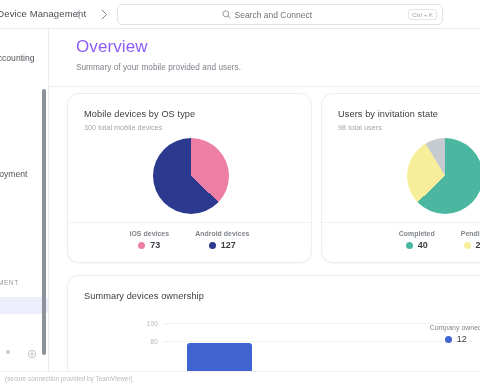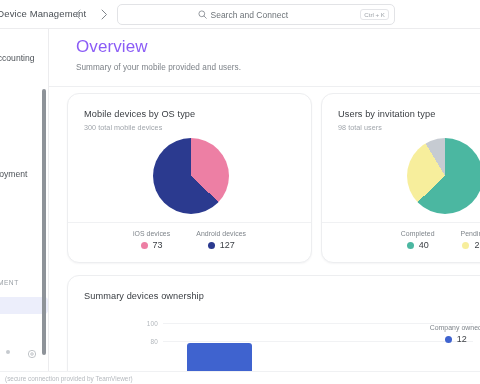--- a/index.html
+++ b/index.html
@@ -60,21 +60,21 @@
     width: 15px; height: 16px;
     display: flex; align-items: center; justify-content: center;
     cursor: pointer;
   }
   .nav-arrow svg { display: block; }
 
   .search-wrap {
     position: absolute;
     left: 117px;
     top: 4px;
-    width: 278px;
+    width: 326px;
     height: 21px;
     border: 1px solid #e2e3e6;
     border-radius: 5px;
     background: #fff;
     display: flex;
     align-items: center;
     justify-content: center;
     position: absolute;
   }
 
@@ -268,20 +268,21 @@
     width: 100%;
     display: flex;
     justify-content: center;
     gap: 26px;
   }
   .legend-item {
     display: flex;
     flex-direction: column;
     align-items: center;
     cursor: pointer;
+    font-weight: bold;
   }
   .legend-label {
     font-size: 6.9px;
     color: #7e848a;
     letter-spacing: .05px;
     white-space: nowrap;
   }
   .legend-val-row {
     display: flex;
     align-items: center;
@@ -434,21 +435,21 @@
           <span class="legend-label">Android devices</span>
           <span class="legend-val-row">
             <span class="legend-dot" id="dot-android" style="background: rgb(43, 58, 143);"></span>
             <span class="legend-val">127</span>
           </span>
         </div>
       </div>
     </div>
 
     <div class="card" id="card-users">
-      <div class="card-title">Users by invitation type</div>
+      <div class="card-title">Users by invitation state</div>
       <div class="card-sub">98 total users</div>
 
       <div class="pie" id="pie-users" style="background: conic-gradient(rgb(75, 183, 161) 6deg, rgb(75, 183, 161) 226.408deg, rgb(247, 238, 156) 226.408deg, rgb(247, 238, 156) 329.265deg, rgb(198, 203, 210) 329.265deg, rgb(198, 203, 210) 366deg);"></div>
 
       <div class="card-divider"></div>
 
       <div class="legend">
         <div class="legend-item">
           <span class="legend-label">Completed</span>
           <span class="legend-val-row">

